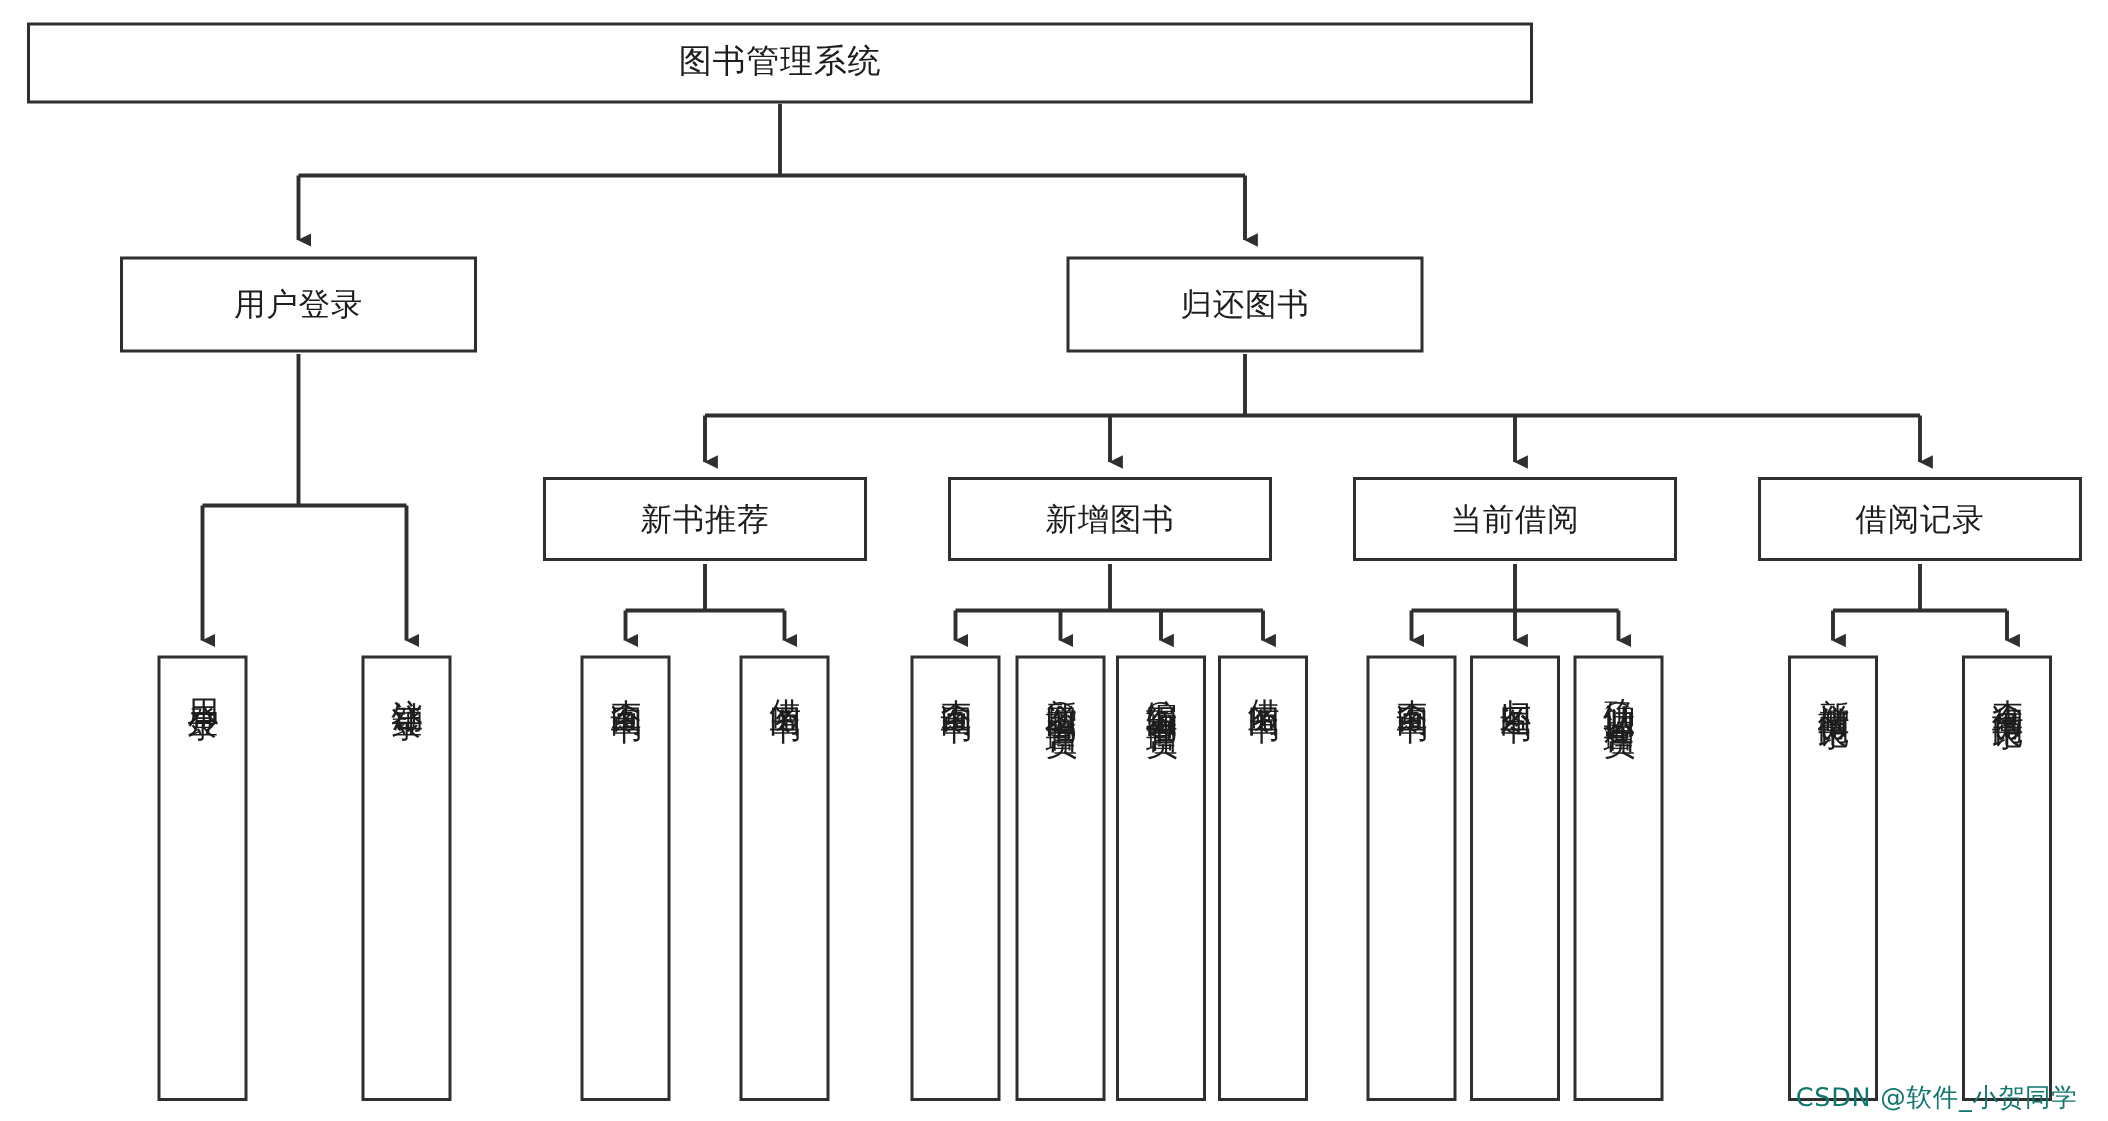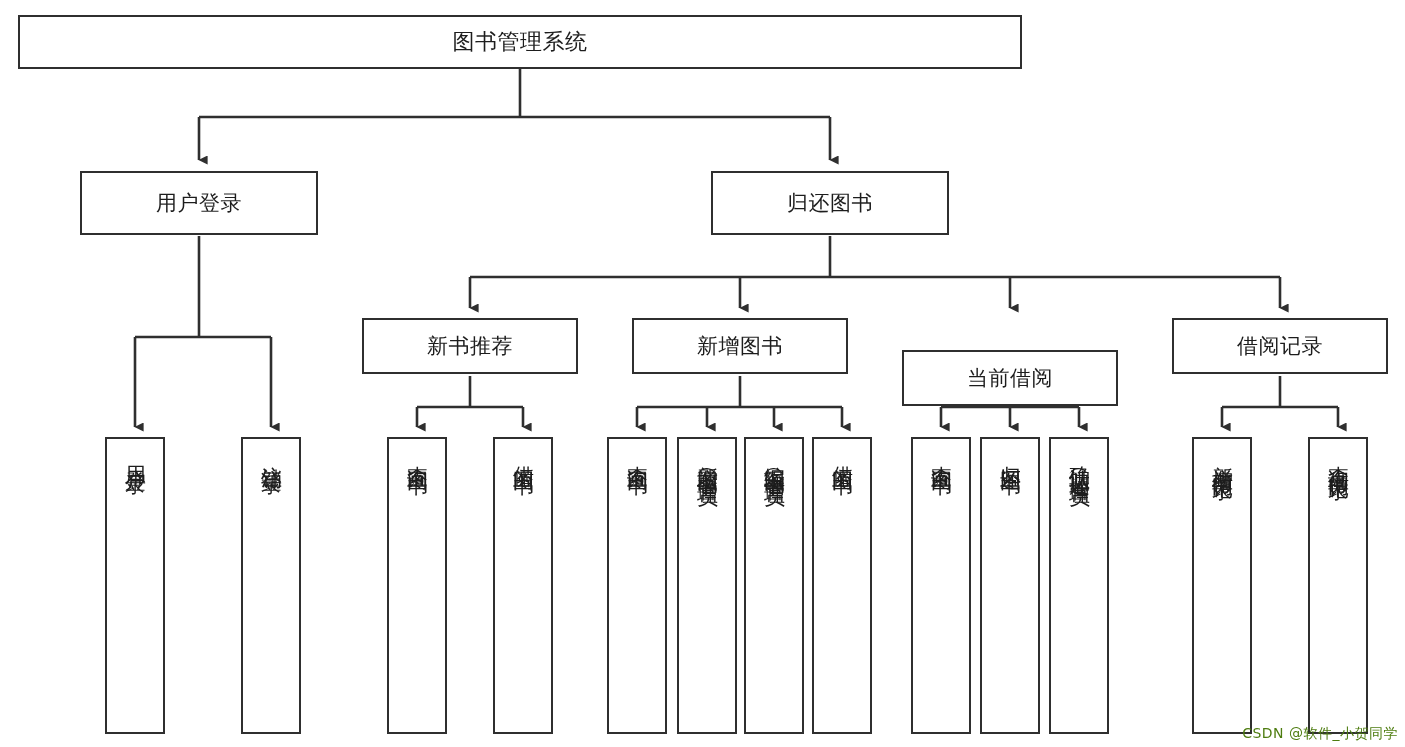--- a/index.html
+++ b/index.html
@@ -51,24 +51,24 @@
     writing-mode: vertical-rl;
     text-orientation: upright;
     white-space: normal;
     letter-spacing: 3px;
     font-size: 21px;
     line-height: 1.0;
   }
   .node.root .lbl { font-size: 22px; }
   .watermark {
     position: absolute;
-    right: 7px;
+    right: 20px;
     bottom: 4px;
-    font-size: 14px;
-    color: #4d7c0f;
+    font-size: 17px;
+    color: #0f766e;
     letter-spacing: 0.5px;
     white-space: nowrap;
   }
 </style>
 </head>
 <body>
 
 <div id="canvas">
 
   <svg class="wires" viewBox="0 0 1405 747">
@@ -132,21 +132,21 @@
   <div class="node" style="left:711px; top:171px; width:238px; height:64px;">
     <span class="lbl">归还图书</span>
   </div>
 
   <div class="node" style="left:362px; top:318px; width:216px; height:56px;">
     <span class="lbl">新书推荐</span>
   </div>
   <div class="node" style="left:632px; top:318px; width:216px; height:56px;">
     <span class="lbl">新增图书</span>
   </div>
-  <div class="node" style="left:902px; top:318px; width:216px; height:56px;margin-top:32px;">
+  <div class="node" style="left:902px; top:318px; width:216px; height:56px;">
     <span class="lbl">当前借阅</span>
   </div>
   <div class="node" style="left:1172px; top:318px; width:216px; height:56px;">
     <span class="lbl">借阅记录</span>
   </div>
 
   <div class="node vertical" style="left:105px; top:437px; width:60px; height:297px;">
     <span class="lbl">用户登录</span>
   </div>
   <div class="node vertical" style="left:241px; top:437px; width:60px; height:297px;">

